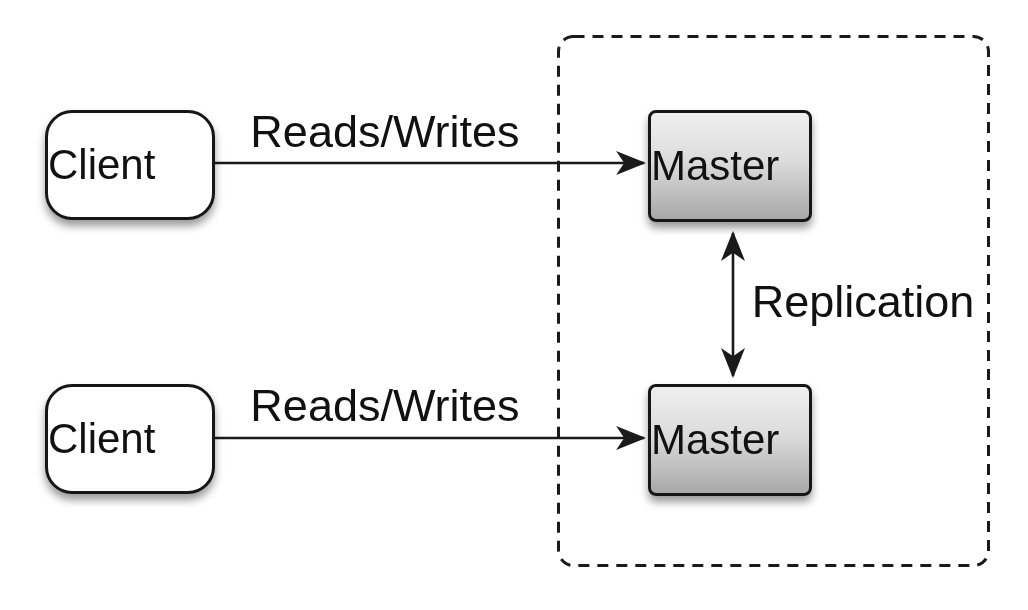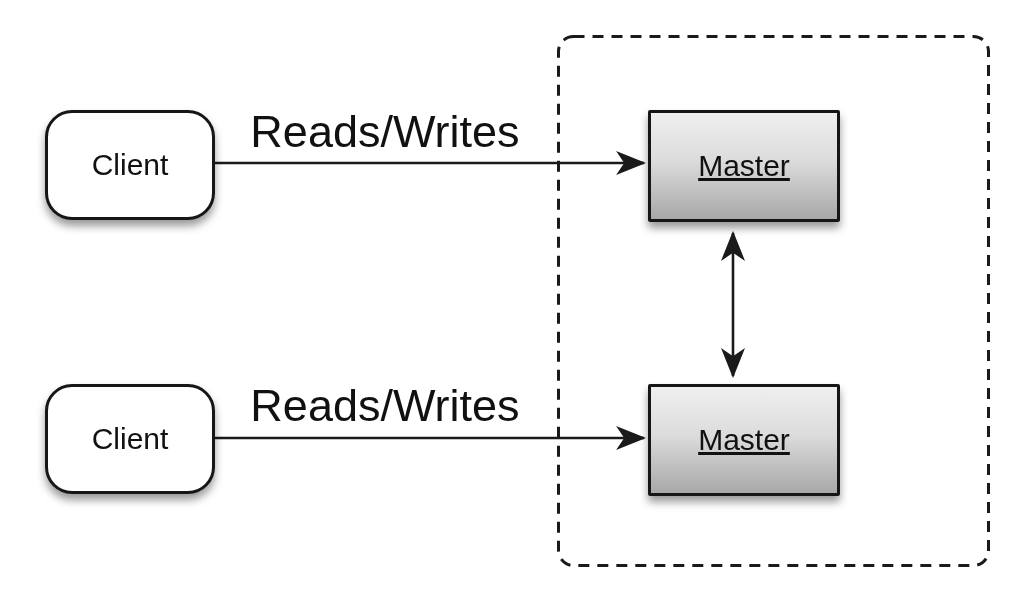--- a/index.html
+++ b/index.html
@@ -18,40 +18,39 @@
   .connectors {
     position: absolute;
     left: 0;
     top: 0;
     pointer-events: none;
   }
   .node {
     position: absolute;
     display: flex;
     align-items: center;
-    justify-content: center;
+    justify-content: flex-start;
     box-sizing: border-box;
     border: 3px solid #161616;
     color: #111111;
-    font-size: 30px;
+    font-size: 42px;
     line-height: 1;
     box-shadow: 0 6px 9px rgba(0,0,0,0.40);
   }
   .node-client {
     width: 170px;
     height: 110px;
     border-radius: 27px;
     background: #ffffff;
   }
   .node-master {
-    width: 192px;
+    width: 164px;
     height: 112px;
-    border-radius: 2px;
+    border-radius: 8px;
     background: linear-gradient(180deg, #efefef 0%, #dcdcdc 45%, #a8a8a8 100%);
-    text-decoration: underline;
   }
   .edge-label {
     position: absolute;
     transform: translateX(-50%);
     white-space: nowrap;
     color: #111111;
     font-size: 45px;
     line-height: 1.15;
   }
 </style>
@@ -89,14 +88,15 @@
   </div>
 
   <div class="node node-master" style="left:648px; top:384px;">
     <span>Master</span>
   </div>
 
   <div class="edge-label" style="left:385px; top:106px;">Reads/Writes</div>
 
   <div class="edge-label" style="left:385px; top:380px;">Reads/Writes</div>
 
+  <div class="edge-label" style="left:863px; top:276px;">Replication</div>
 
 </div>
 
 </body></html>

